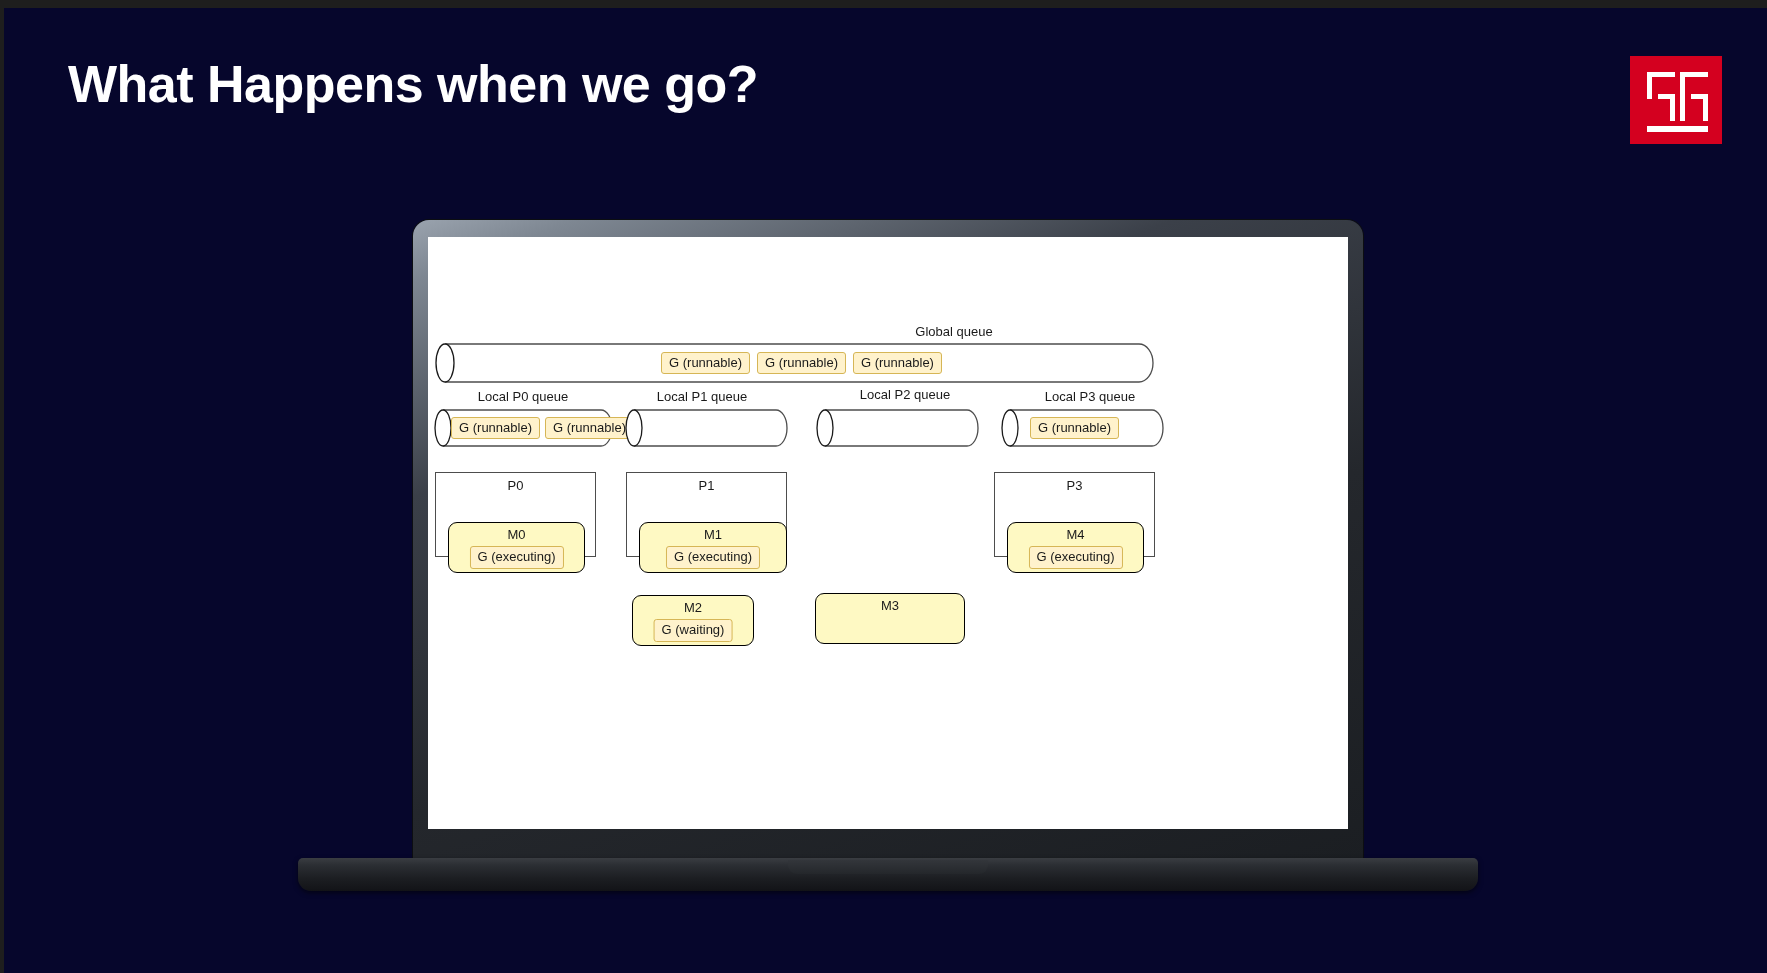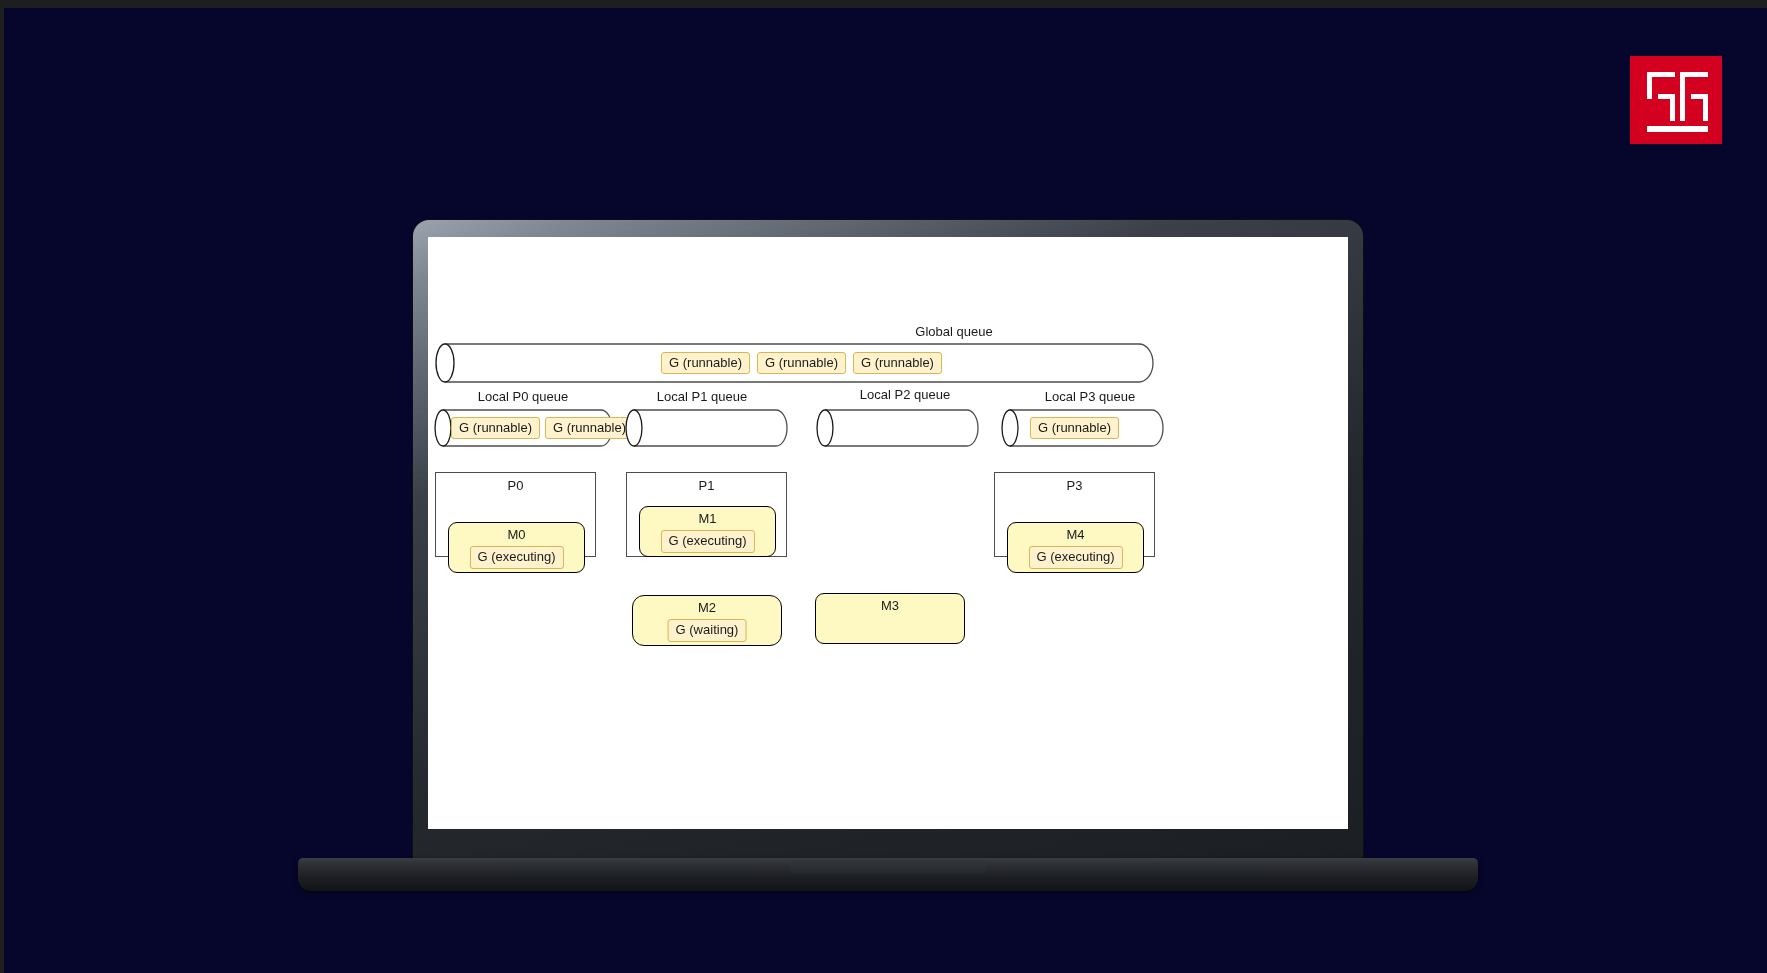--- a/index.html
+++ b/index.html
@@ -168,20 +168,21 @@
     left: 50%;
     transform: translateX(-50%);
     top: 23px;
   }
 </style>
 </head>
 <body>
 
 <div id="slide">
 
+  <div id="title">What Happens when we go?</div>
 
   <div id="logo">
     <svg width="92" height="88" viewBox="0 0 92 88">
       <g fill="#ffffff">
 
         <rect x="17" y="16" width="28" height="5"></rect>
         <rect x="17" y="16" width="5" height="27"></rect>
         <rect x="28" y="38" width="17" height="5"></rect>
         <rect x="40" y="38" width="5" height="27"></rect>
 
@@ -257,36 +258,36 @@
       <div class="pbox" style="left:7px;top:235px;width:161px;height:85px;">
         <div class="plabel">P0</div>
         <div class="mbox" style="left:12px;top:25px;width:137px;height:51px;">
           <div class="mlabel">M0</div>
           <span class="gbox mg">G (executing)</span>
         </div>
       </div>
 
       <div class="pbox" style="left:198px;top:235px;width:161px;height:85px;">
         <div class="plabel">P1</div>
-        <div class="mbox" style="left:12px;top:9px;width:137px;height:51px;">
+        <div class="mbox" style="left:12px;top:25px;width:148px;height:51px;">
           <div class="mlabel">M1</div>
           <span class="gbox mg">G (executing)</span>
         </div>
       </div>
 
 
       <div class="pbox" style="left:566px;top:235px;width:161px;height:85px;">
         <div class="plabel">P3</div>
         <div class="mbox" style="left:12px;top:25px;width:137px;height:51px;">
           <div class="mlabel">M4</div>
           <span class="gbox mg">G (executing)</span>
         </div>
       </div>
 
-      <div class="mbox" style="left:204px;top:334px;width:150px;height:51px;border-radius:12px;">
+      <div class="mbox" style="left:204px;top:334px;width:122px;height:51px;">
         <div class="mlabel">M2</div>
         <span class="gbox mg">G (waiting)</span>
       </div>
 
       <div class="mbox" style="left:387px;top:332px;width:150px;height:51px;">
         <div class="mlabel">M3</div>
       </div>
 
     </div>
 

